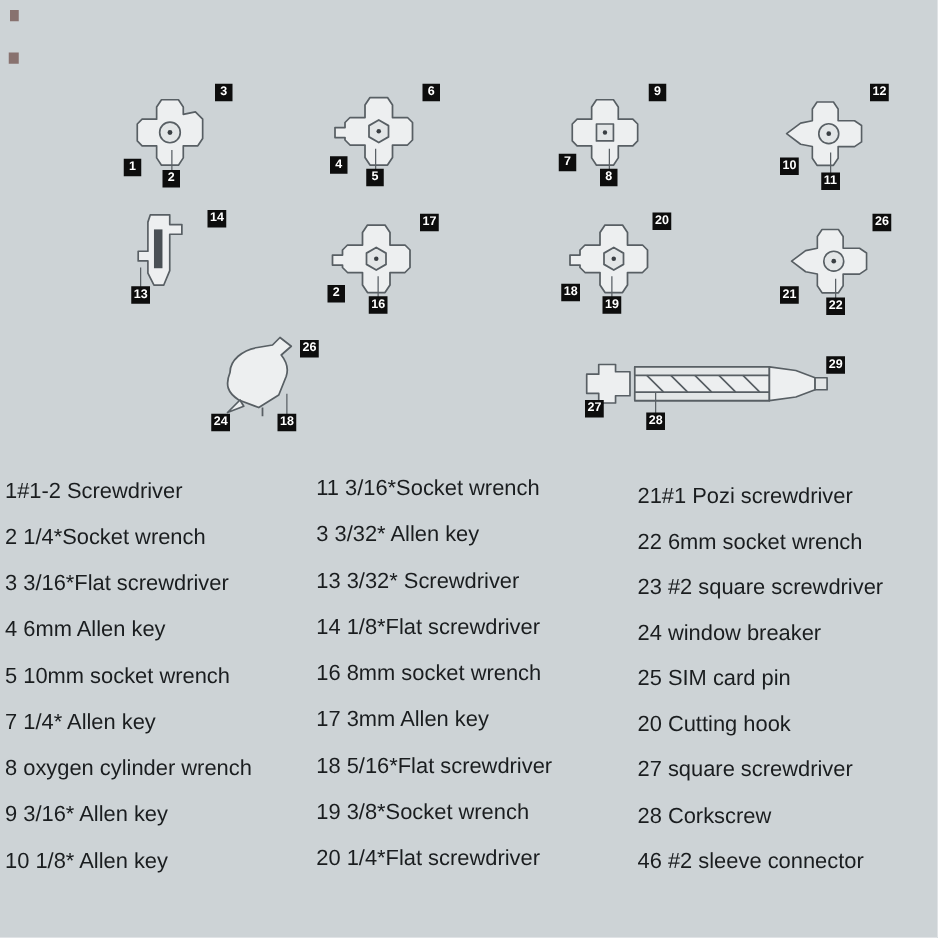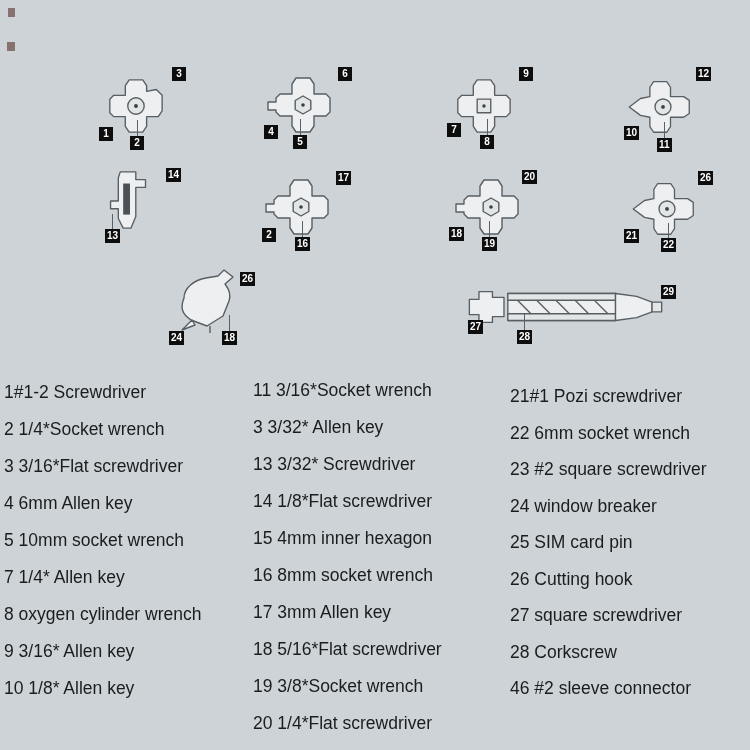--- a/index.html
+++ b/index.html
@@ -159,33 +159,32 @@
     <div class="legend-item">8 oxygen cylinder wrench</div>
     <div class="legend-item">9 3/16* Allen key</div>
     <div class="legend-item">10 1/8* Allen key</div>
   </div>
 
   <div class="legend-col" style="left:253px;top:372px">
     <div class="legend-item">11 3/16*Socket wrench</div>
     <div class="legend-item">3 3/32* Allen key</div>
     <div class="legend-item">13 3/32* Screwdriver</div>
     <div class="legend-item">14 1/8*Flat screwdriver</div>
-    <div class="legend-item">15 4mm inner hexagon</div>
     <div class="legend-item">16 8mm socket wrench</div>
     <div class="legend-item">17 3mm Allen key</div>
     <div class="legend-item">18 5/16*Flat screwdriver</div>
     <div class="legend-item">19 3/8*Socket wrench</div>
     <div class="legend-item">20 1/4*Flat screwdriver</div>
   </div>
 
   <div class="legend-col" style="left:510px;top:378px">
     <div class="legend-item" style="line-height:36.5px">21#1 Pozi screwdriver</div>
     <div class="legend-item" style="line-height:36.5px">22 6mm socket wrench</div>
     <div class="legend-item" style="line-height:36.5px">23 #2 square screwdriver</div>
     <div class="legend-item" style="line-height:36.5px">24 window breaker</div>
     <div class="legend-item" style="line-height:36.5px">25 SIM card pin</div>
-    <div class="legend-item" style="line-height:36.5px">26 Cutting hook</div>
+    <div class="legend-item" style="line-height:36.5px">20 Cutting hook</div>
     <div class="legend-item" style="line-height:36.5px">27 square screwdriver</div>
     <div class="legend-item" style="line-height:36.5px">28 Corkscrew</div>
     <div class="legend-item" style="line-height:36.5px">46 #2 sleeve connector</div>
   </div>
 
 </div>
 
 </body></html>

